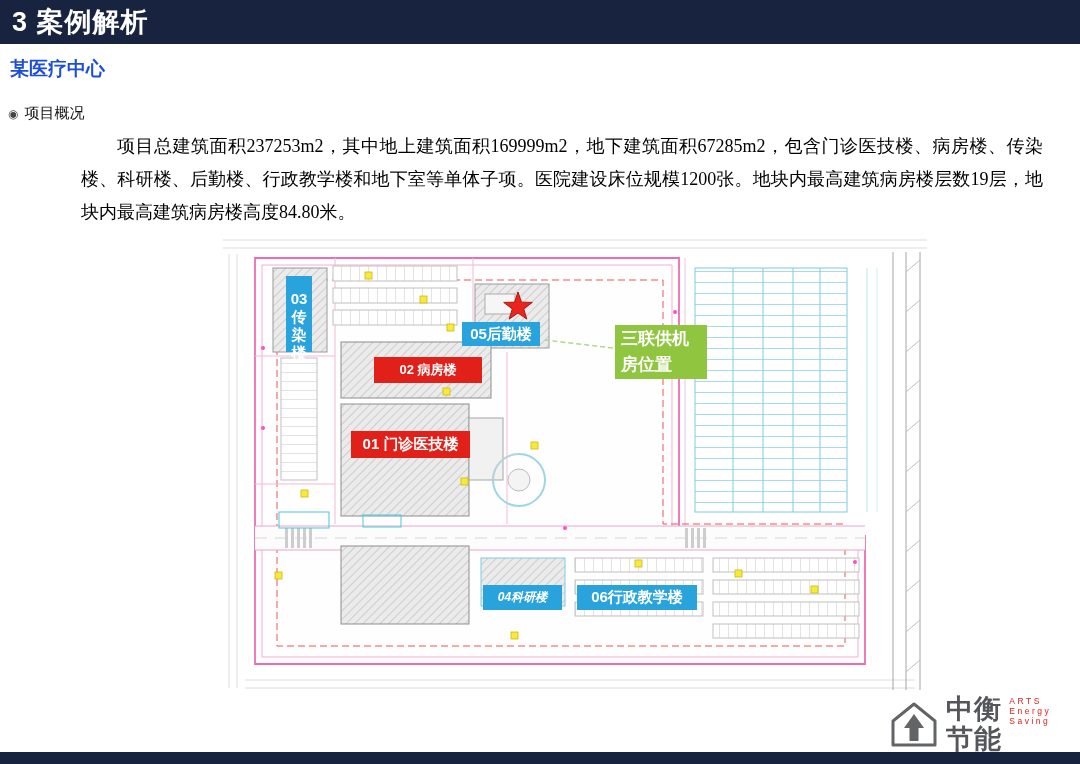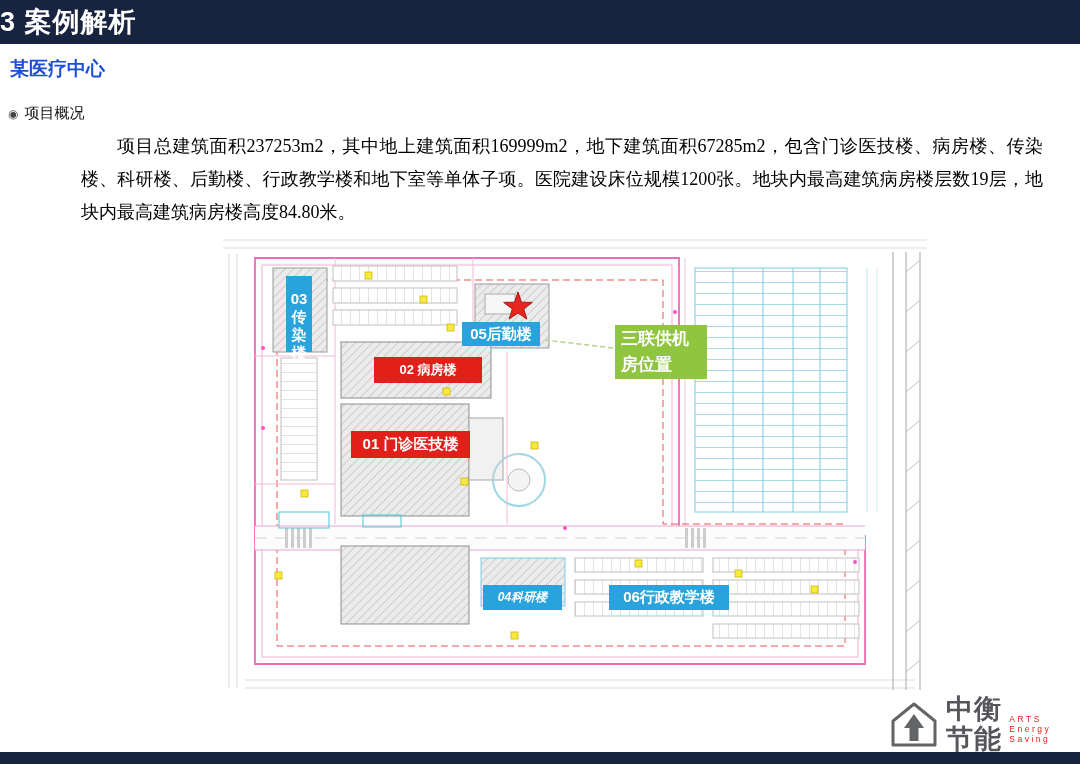--- a/index.html
+++ b/index.html
@@ -4,21 +4,21 @@
 <style>
   html, body { margin: 0; padding: 0; background: #ffffff; }
   .slide {
     position: relative; width: 1080px; height: 764px; overflow: hidden;
     background: #ffffff; font-family: "Liberation Sans", sans-serif;
   }
   
   .header {
     position: absolute; top: 0; left: 0; width: 100%; height: 44px;
     background: #17233f; color: #ffffff; display: flex; align-items: center;
-    box-sizing: border-box; font-size: 27px; font-weight: bold;
+    padding-left: 12px; box-sizing: border-box; font-size: 27px; font-weight: bold;
     letter-spacing: 1px;
   }
   .footer {
     position: absolute; bottom: 0; left: 0; width: 100%; height: 12px; background: #17233f;
   }
   
   .subtitle {
     position: absolute; left: 10px; top: 56px; font-size: 19px; font-weight: bold; color: #1d4ed8;
   }
   .section-line {
@@ -48,28 +48,28 @@
     display: block; text-align: center; padding-top: 14px; white-space: normal;
   }
   .lbl-logistics  { left: 247px; top: 94px;  width: 78px;  height: 24px; font-size: 15px; }
   .lbl-ward       { left: 159px; top: 129px; width: 108px; height: 26px; font-size: 13px; }
   .lbl-outpatient { left: 136px; top: 203px; width: 119px; height: 27px; font-size: 15px; }
   .lbl-plant {
     left: 400px; top: 97px; width: 92px; height: 54px; font-size: 17px; line-height: 26px;
     white-space: normal; padding: 0 6px;
   }
   .lbl-research { left: 268px; top: 357px; width: 79px;  height: 25px; font-size: 12px; font-style: italic; }
-  .lbl-admin    { left: 362px; top: 357px; width: 120px; height: 25px; font-size: 15px; margin-left: 32px; }
+  .lbl-admin    { left: 362px; top: 357px; width: 120px; height: 25px; font-size: 15px; }
   .star-marker { position: absolute; left: 288px; top: 64px; width: 30px; height: 30px; }
   
   .logo { position: absolute; left: 890px; top: 694px; display: flex; align-items: center; gap: 8px; }
   .logo-icon { width: 48px; height: 48px; display: block; }
   .logo-text { display: flex; }
   .logo-name { font-size: 27px; font-weight: bold; color: #55565a; letter-spacing: 1px; line-height: 30px; }
-  .logo-tagline { font-size: 8.5px; color: #e02019; letter-spacing: 2.5px; margin-top: 20px; }
+  .logo-tagline { font-size: 8.5px; color: #e02019; letter-spacing: 2.5px; margin-top: 2px; }
 </style>
 </head>
 <body>
 
 <div class="slide">
 
   <div class="header">
     <span>3 案例解析</span>
   </div>
 

